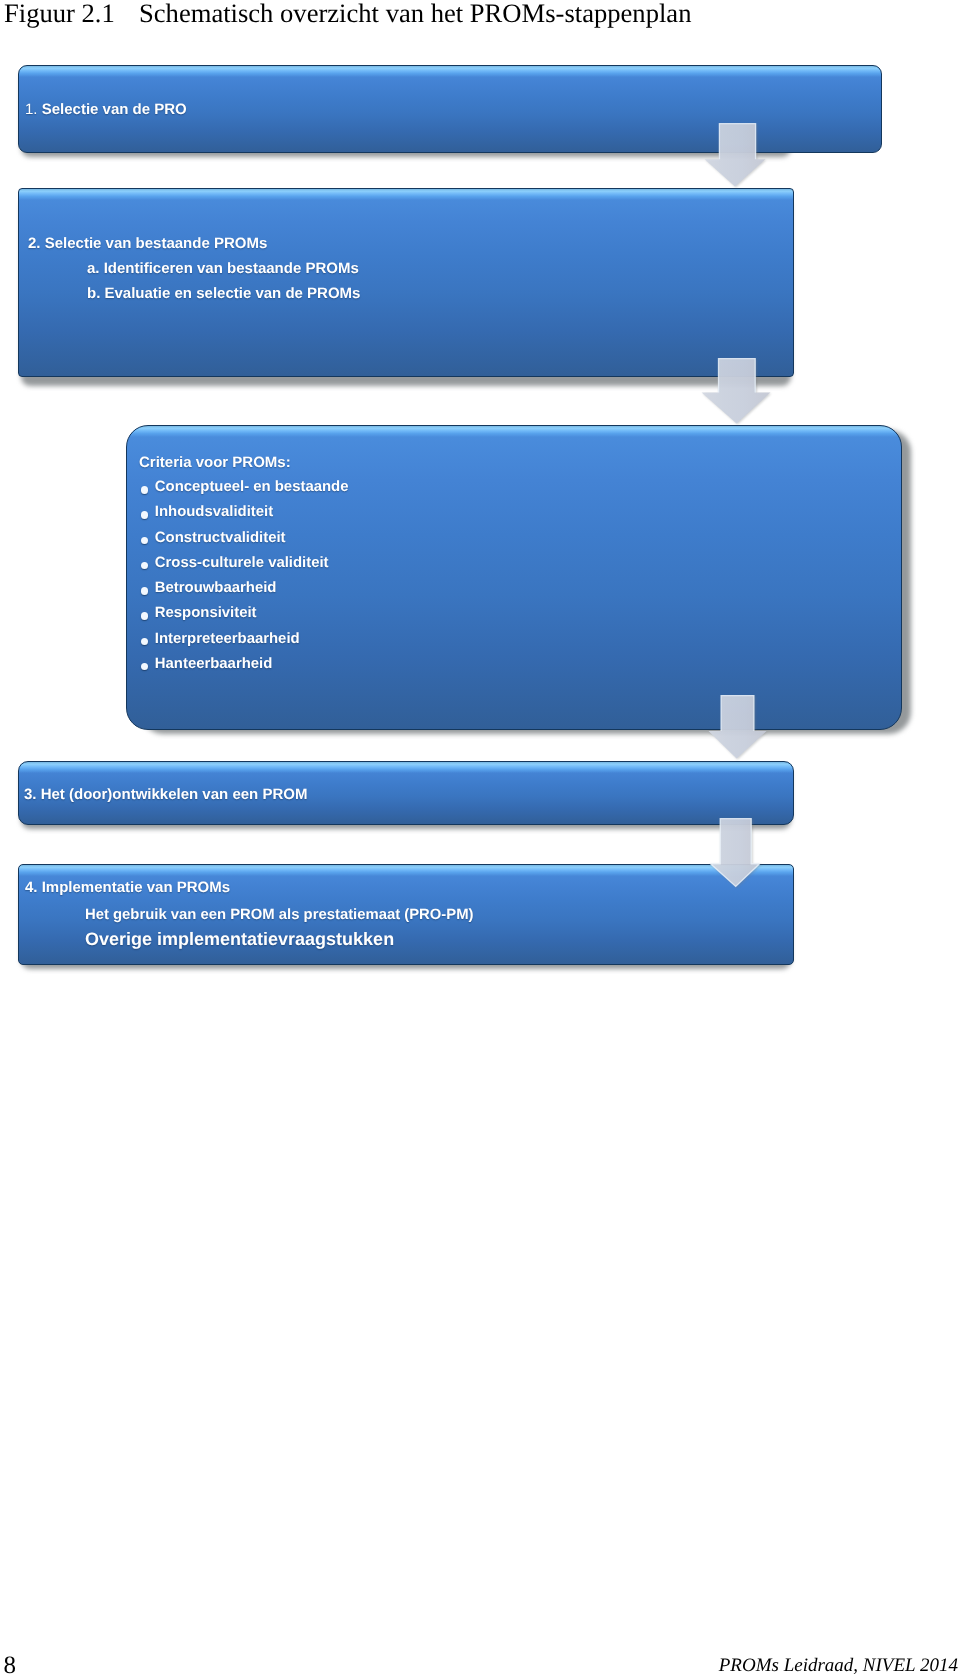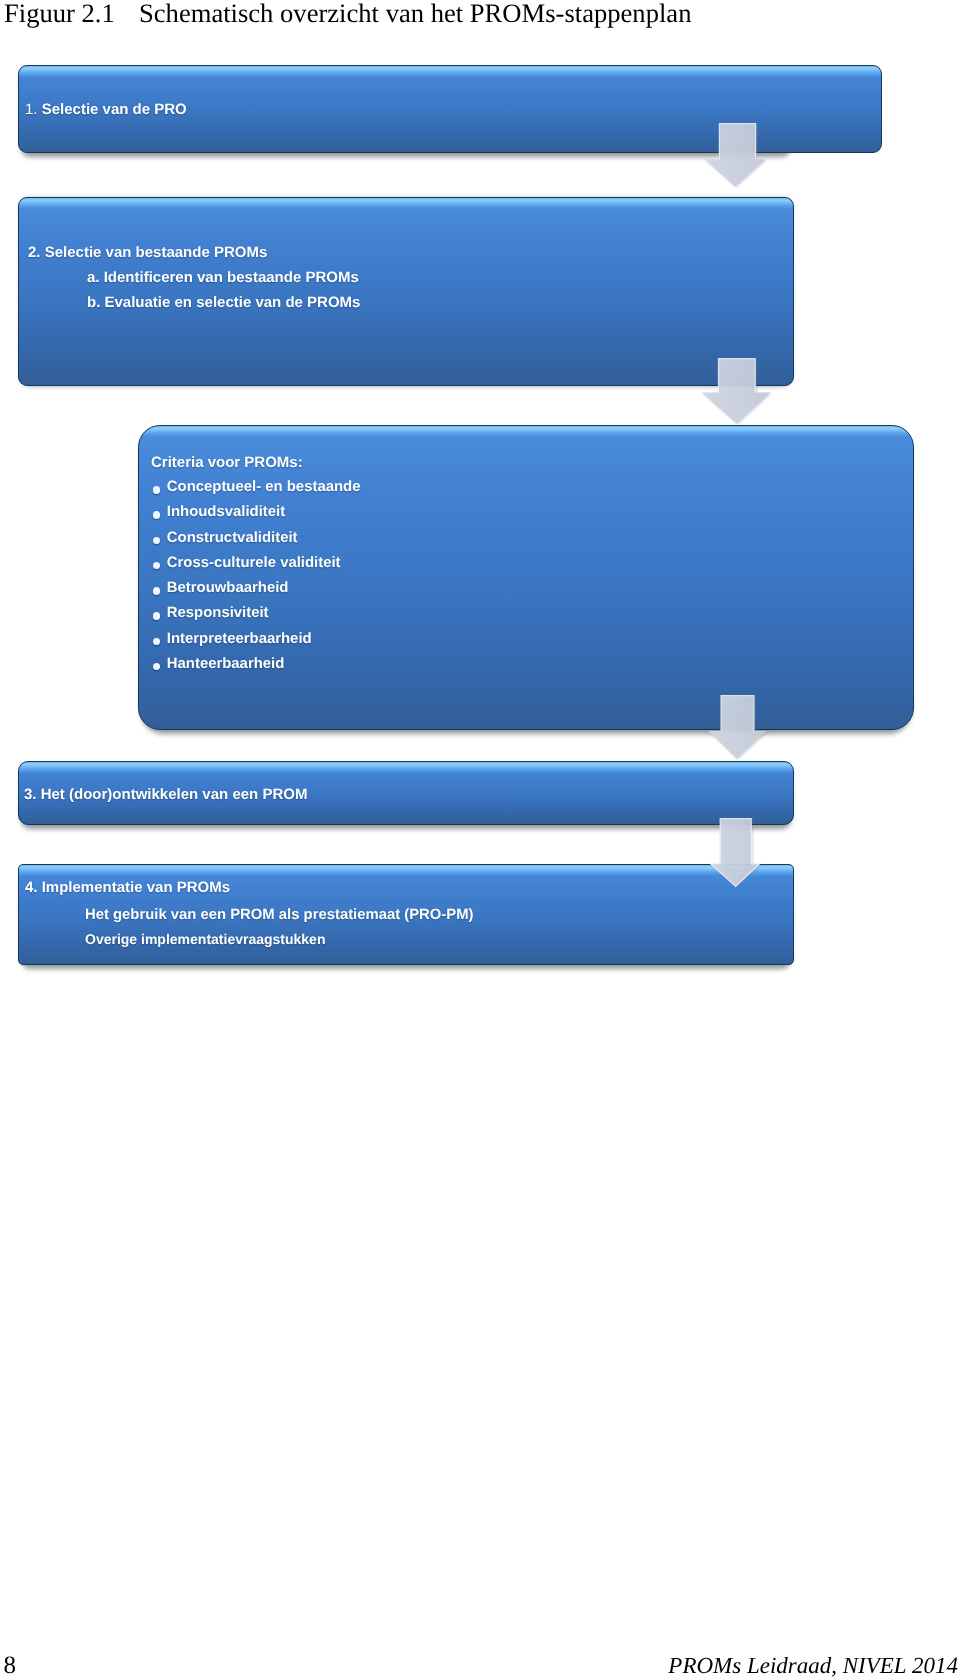--- a/index.html
+++ b/index.html
@@ -30,22 +30,22 @@
   .line{font-size:15px;font-weight:bold;line-height:25px;white-space:pre;
         text-shadow:0px 1px 1.4px rgba(12,36,70,0.42);}
   .num{font-weight:normal;}
 
   .bullet-line{position:relative;padding-left:15.8px;font-size:14.9px;line-height:25.25px;}
   .bullet-line .bullet{position:absolute;left:1.7px;top:11px;width:7.6px;height:7.6px;
         border-radius:50%;background:#f2f8ff;font-size:0;line-height:0;
         box-shadow:0 1px 1.2px rgba(10,32,62,0.55);}
 
   #box1{left:18px;top:65px;width:864px;height:88px;border-radius:9px;}
-  #box2{left:18px;top:197px;width:776px;height:189px;border-radius:9px;}
-  #box3{left:138px;top:425px;width:776px;height:305px;border-radius:22px;}
+  #box2{left:18px;top:188px;width:776px;height:189px;border-radius:4px;}
+  #box3{left:126px;top:425px;width:776px;height:305px;border-radius:22px;}
   #box4{left:18px;top:761px;width:776px;height:64px;border-radius:10px;}
   #box5{left:18px;top:864px;width:776px;height:101px;border-radius:5px;}
 
   
   .arrow{position:absolute;overflow:visible;filter:drop-shadow(1px 1.5px 1.2px rgba(120,125,130,0.38));}
   #arrow1{left:704px;top:123px;width:62px;height:64px;}
   #arrow2{left:701px;top:358px;width:70px;height:66px;}
   #arrow3{left:708px;top:695px;width:59px;height:64px;}
   #arrow4{left:710px;top:818px;width:50px;height:69px;}
 
@@ -100,21 +100,21 @@
   <div class="box" id="box4">
     <div class="txt" style="left:5px;top:19.5px;">
       <div class="line"><span>3.</span> <span>Het (door)ontwikkelen van een PROM</span></div>
     </div>
   </div>
 
   <div class="box" id="box5">
     <div class="txt" style="left:6px;top:10px;">
       <div class="line"><span>4.</span> <span>Implementatie van PROMs</span></div>
       <div class="line" style="padding-left:60px;margin-top:2.5px;line-height:24px;font-size:14.85px">Het gebruik van een PROM als prestatiemaat (PRO-PM)</div>
-      <div class="line" style="padding-left:60px;line-height:24px;font-size:14px">Overige implementatievraagstukken</div>
+      <div class="line" style="padding-left:60px;line-height:24px;font-size:18px">Overige implementatievraagstukken</div>
     </div>
   </div>
 
   <svg class="arrow" id="arrow1" viewBox="0 0 62 64">
     <defs>
       <linearGradient id="ag1" x1="0" y1="0" x2="1" y2="0">
         <stop offset="0" stop-color="#d3d8e2"></stop>
           <stop offset="0.30" stop-color="#ccd3e0"></stop>
         <stop offset="0.62" stop-color="#c9d0de"></stop>
           <stop offset="1" stop-color="#c5c9d5"></stop>
@@ -130,14 +130,14 @@
   <svg class="arrow" id="arrow3" viewBox="0 0 59 64">
     <path d="M13.1 0.6 L45.9 0.6 L45.9 36 L58.6 36 L28.6 63.6 L0.5 36 L13.1 36 Z" fill="url(#ag1)" fill-opacity="0.93"></path>
     <path d="M13.1 36 L13.1 0.6 L45.9 0.6 L45.9 36" fill="none" stroke="#e8f0f9" stroke-width="1.3" stroke-opacity="0.85"></path>
   </svg>
   <svg class="arrow" id="arrow4" viewBox="0 0 50 69">
     <path d="M10.2 0.6 L41.2 0.6 L41.2 45.8 L49.5 45.8 L25.7 68.4 L0.6 45.8 L10.2 45.8 Z" fill="url(#ag1)" fill-opacity="0.93"></path>
     <path d="M10.2 0.6 L41.2 0.6 L41.2 45.8 L49.5 45.8 L25.7 68.4 L0.6 45.8 L10.2 45.8 Z" fill="none" stroke="#eef4fb" stroke-width="1.3" stroke-opacity="0.80"></path>
   </svg>
 
   <div class="pageno" style="left:3.5px;top:1654px;font-size:25px;line-height:24px">8</div>
-  <div class="footnote" style="right:2px;top:1655px;font-size:23px;line-height:21px">PROMs Leidraad, NIVEL 2014</div>
+  <div class="footnote" style="right:2px;top:1655px;font-size:19px;line-height:21px">PROMs Leidraad, NIVEL 2014</div>
 </div>
 
 </body></html>

